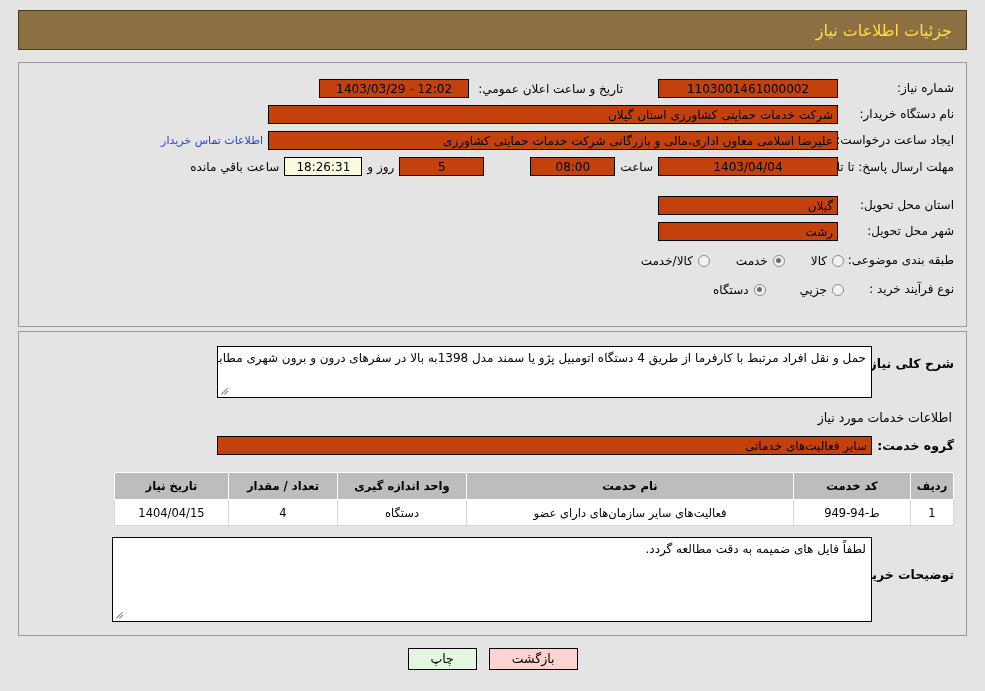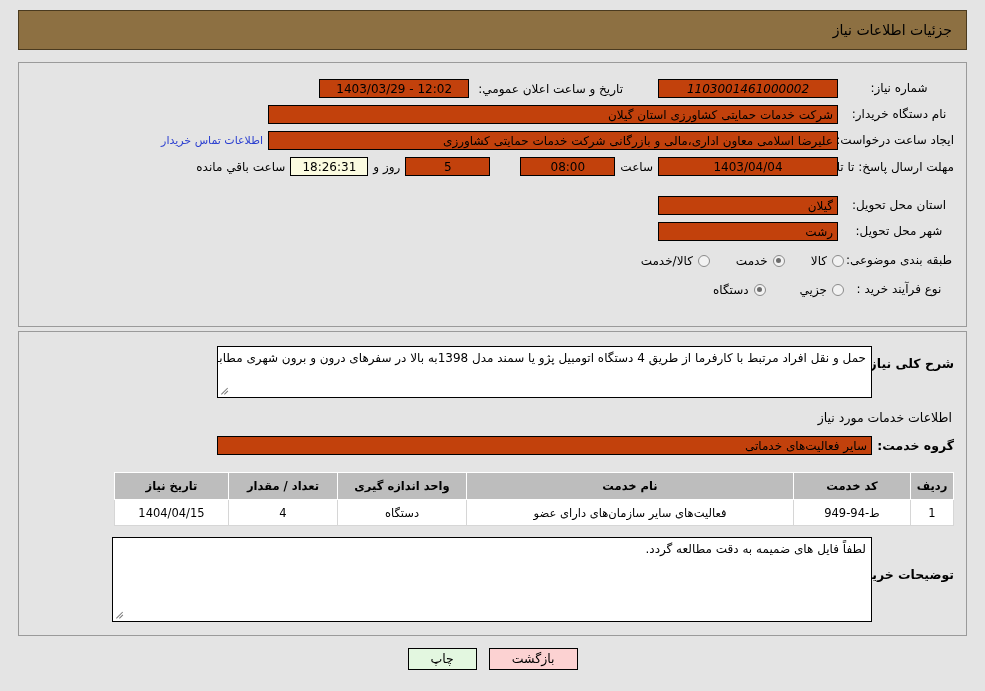--- a/index.html
+++ b/index.html
@@ -33,22 +33,22 @@
     height: 40px;
     background: #8d7042;
     border: 1px solid #4a3a1f;
     box-sizing: border-box;
     display: flex;
     align-items: center;
     justify-content: flex-start;
     padding: 0 14px;
   }
   .titlebar .title-text {
-    color: #000000;
-    font-size: 14px;
+    color: #fde047;
+    font-size: 16px;
     letter-spacing: 0.2px;
   }
 
   
   .panel {
     position: absolute;
     left: 18px;
     right: 18px;
     background: #e4e4e4;
     border: 1px solid #9a9a9a;
@@ -60,21 +60,21 @@
   
   .frow {
     position: absolute;
     display: flex;
     align-items: center;
     white-space: nowrap;
   }
   .flabel {
     font-size: 12px;
     color: #000;
-    text-align: center;
+    text-align: right;
     line-height: 15px;
   }
   .fbox {
     border: 1px solid #000;
     background: #c2410c;
     height: 19px;
     line-height: 19px;
     box-sizing: border-box;
     font-size: 12px;
     padding: 0 4px;
@@ -259,41 +259,41 @@
 <div class="page">
 
   <div class="titlebar">
     <span class="title-text">جزئیات اطلاعات نیاز</span>
   </div>
 
   <div class="panel panel-top">
 
     <div class="frow" style="top:16px; right:12px;">
       <span class="flabel" style="width:110px;">شماره نیاز:</span>
-      <span class="fbox center" style="width:180px; margin-right:6px;font-style:italic;">1103001461000002</span>
+      <span class="fbox center" style="width:180px; margin-right:6px;">1103001461000002</span>
       <span class="inline-label" style="margin-right:30px;">تاریخ و ساعت اعلان عمومي:</span>
       <span class="fbox center" style="width:150px; margin-right:4px;">12:02 - 1403/03/29</span>
     </div>
 
     <div class="frow" style="top:42px; right:12px;">
       <span class="flabel" style="width:110px;">نام دستگاه خریدار:</span>
       <span class="fbox right" style="width:570px; margin-right:6px;">شرکت خدمات حمایتی کشاورزی استان گیلان</span>
     </div>
 
     <div class="frow" style="top:68px; right:12px;">
       <span class="flabel" style="width:110px;">ایجاد ساعت درخواست:</span>
       <span class="fbox right" style="width:570px; margin-right:6px;">علیرضا اسلامی معاون اداری،مالی و بازرگانی شرکت خدمات حمایتی کشاورزی</span>
       <a class="link" style="margin-right:5px;" href="#">اطلاعات تماس خریدار</a>
     </div>
 
     <div class="frow" style="top:94px; right:12px;">
       <span class="flabel" style="width:110px; line-height:14px;">مهلت ارسال پاسخ: تا تاریخ:</span>
       <span class="fbox center" style="width:180px; margin-right:6px;">1403/04/04</span>
       <span class="inline-label">ساعت</span>
-      <span class="fbox center" style="width:95px;">08:00</span>
+      <span class="fbox center" style="width:85px;margin-left:16px;">08:00</span>
       <span class="fbox center" style="width:85px; margin-right:30px;">5</span>
       <span class="inline-label">روز و</span>
       <span class="fbox yellow" style="width:78px;">18:26:31</span>
       <span class="inline-label">ساعت باقي مانده</span>
     </div>
 
     <div class="frow" style="top:133px; right:12px;">
       <span class="flabel" style="width:110px;">استان محل تحویل:</span>
       <span class="fbox right" style="width:180px; margin-right:6px;">گیلان</span>
     </div>

